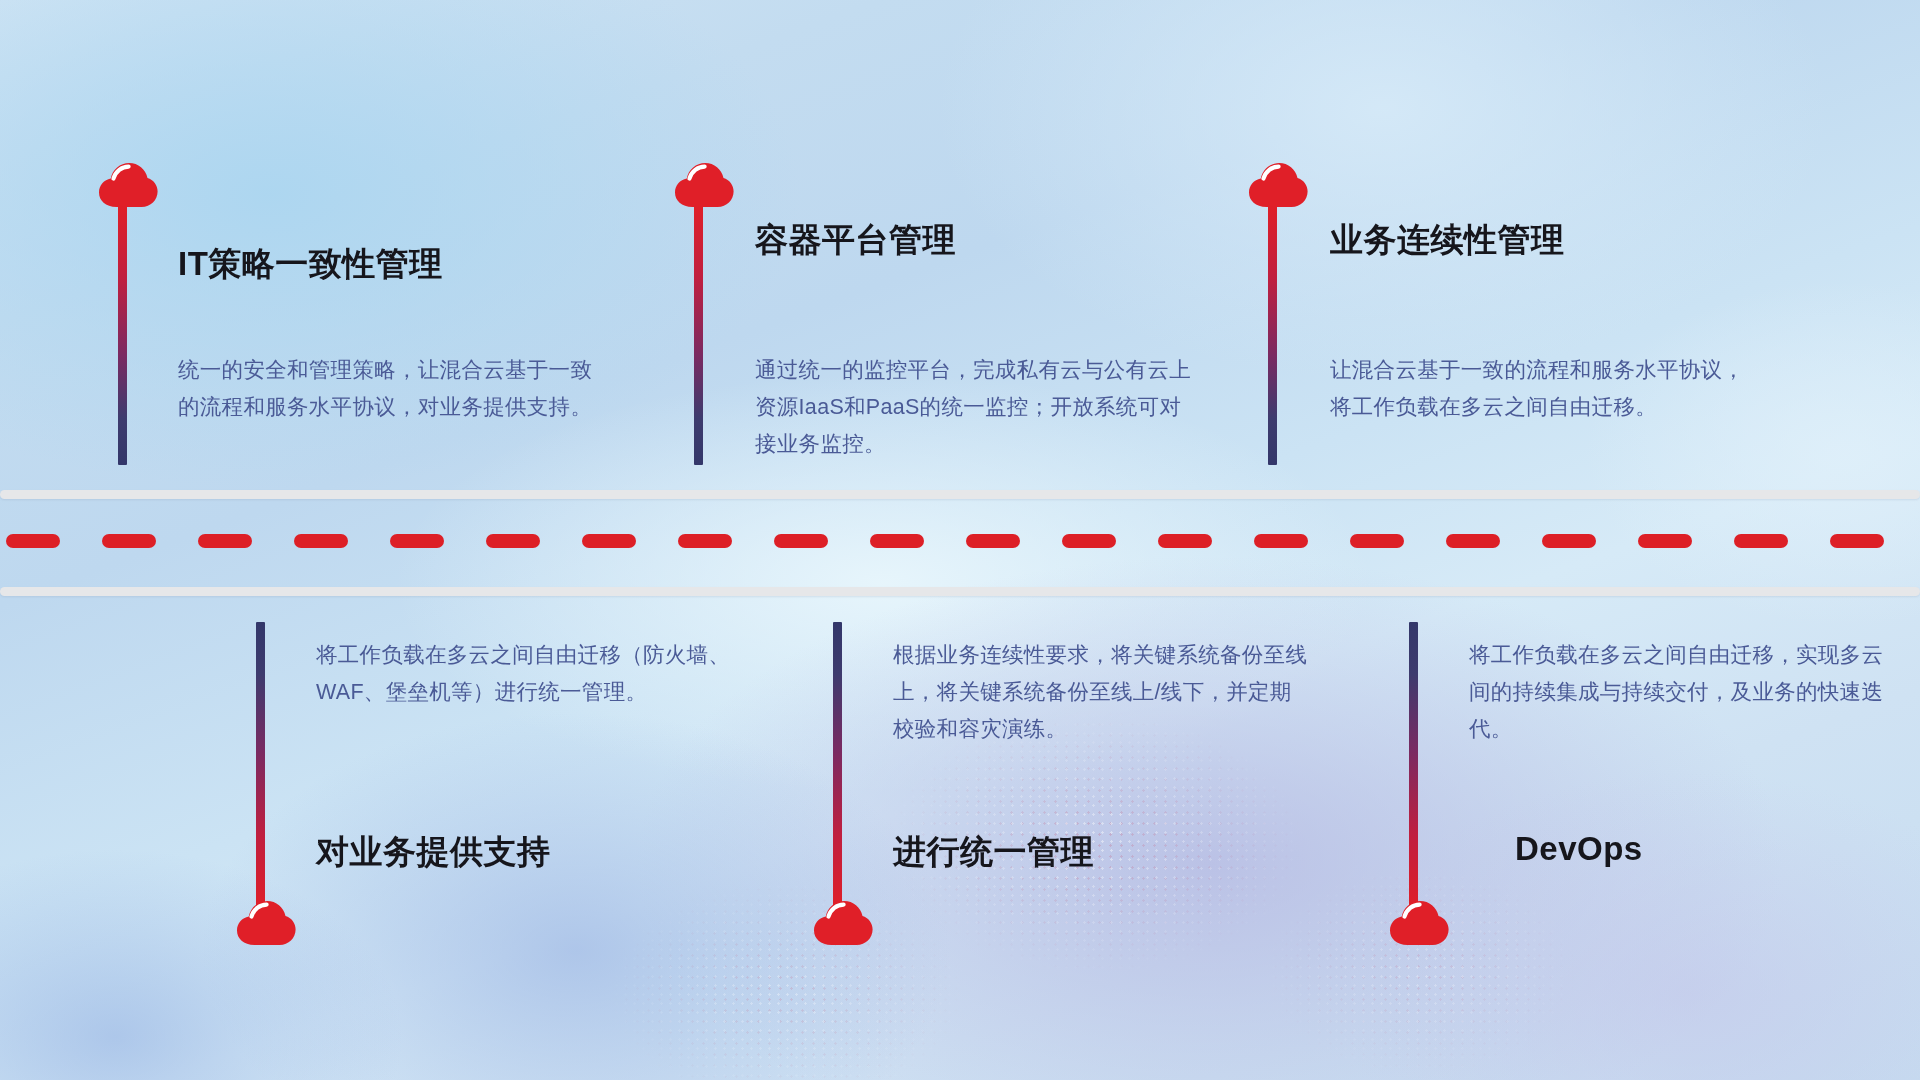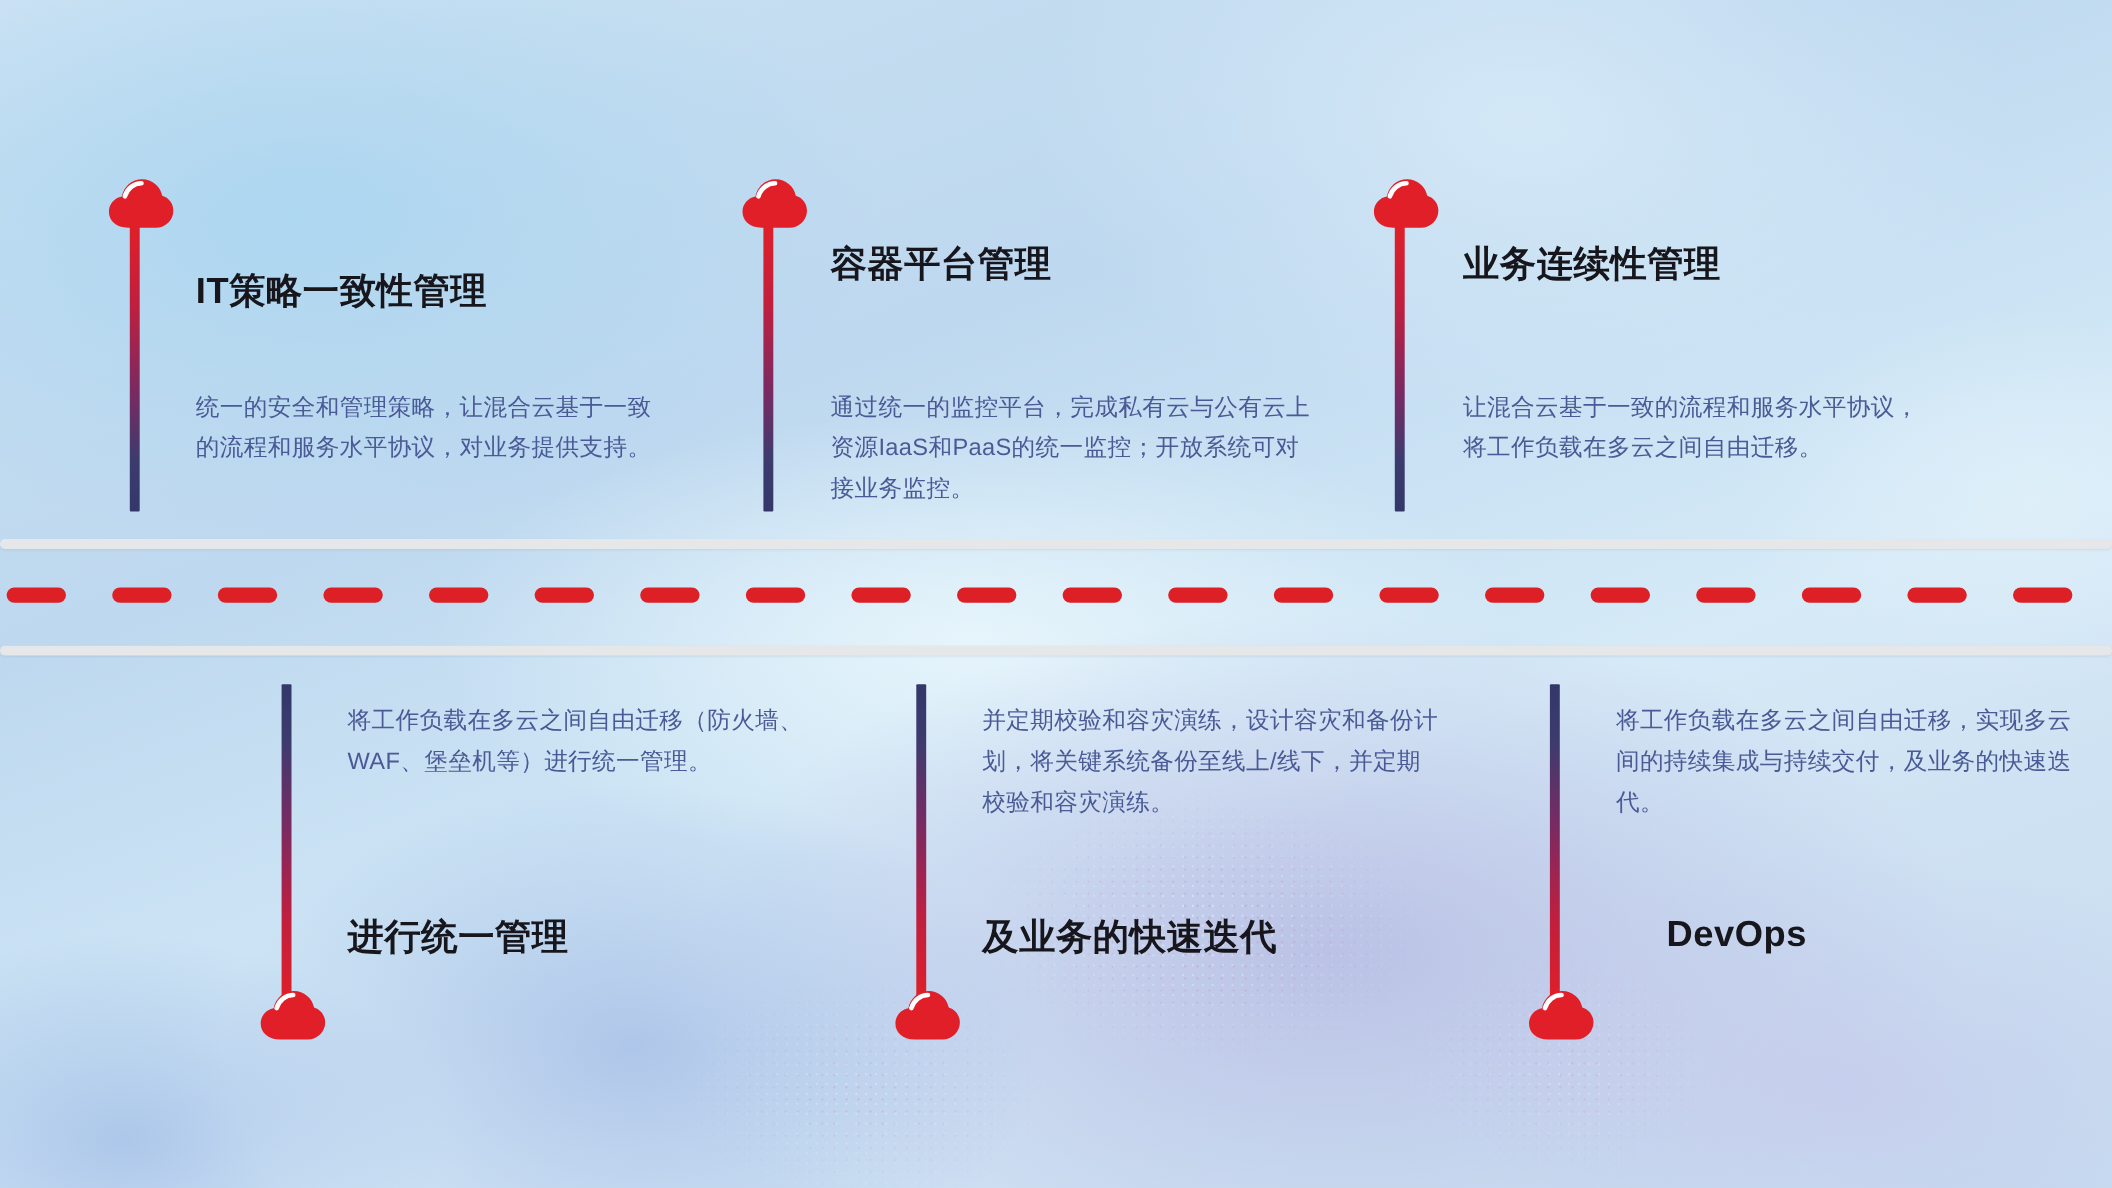--- a/index.html
+++ b/index.html
@@ -196,33 +196,33 @@
         <span class="dash" style="left: 1638px; width: 53.76px; background: rgb(221, 31, 38);"></span>
         <span class="dash" style="left: 1734px; width: 53.76px; background: rgb(221, 31, 38);"></span>
         <span class="dash" style="left: 1830px; width: 53.76px; background: rgb(221, 31, 38);"></span>
       </div>
     <div class="road-edge bottom"></div>
   </div>
 
   <div class="pin" style="left:0;top:0;">
     <span class="pin-stem stem-up" style="left:256px;top:622px;height:288px;"></span>
     <div class="item-desc" style="left:316px;top:637px;width:420px;">将工作负载在多云之间自由迁移（防火墙、WAF、堡垒机等）进行统一管理。</div>
-    <div class="item-title" style="left:316px;top:830px;">进行统一管理</div>
+    <div class="item-title" style="left:316px;top:830px;">对业务提供支持</div>
     <span class="cloud-icon" style="left:234px;top:898px;">
       <svg viewBox="0 0 64 50" width="64" height="50" xmlns="http://www.w3.org/2000/svg">
         <path d="M20.5 47 C9.5 47 3 40.5 3 32.5 C3 25.5 8 19.8 14.8 18.6 C16.4 9.6 24 3 33.2 3 C42.2 3 49.7 9.3 51.5 17.9 C57.4 19.6 61.6 25 61.6 31.5 C61.6 40 54.6 47 45.6 47 Z" fill="#e01f28"></path>
         <path d="M17.5 18.5 C19.6 11.3 25.8 6.6 32.6 6.6" fill="none" stroke="#ffffff" stroke-width="4.2" stroke-linecap="round"></path>
       </svg>
     </span>
   </div>
 
   <div class="pin" style="left:0;top:0;">
     <span class="pin-stem stem-up" style="left:833px;top:622px;height:288px;"></span>
-    <div class="item-desc" style="left:893px;top:637px;width:420px;">并定期校验和容灾演练，设计容灾和备份计划，将关键系统备份至线上/线下，并定期校验和容灾演练。</div>
-    <div class="item-title" style="left:893px;top:830px;">及业务的快速迭代</div>
+    <div class="item-desc" style="left:893px;top:637px;width:420px;">根据业务连续性要求，将关键系统备份至线上，将关键系统备份至线上/线下，并定期校验和容灾演练。</div>
+    <div class="item-title" style="left:893px;top:830px;">进行统一管理</div>
     <span class="cloud-icon" style="left:811px;top:898px;">
       <svg viewBox="0 0 64 50" width="64" height="50" xmlns="http://www.w3.org/2000/svg">
         <path d="M20.5 47 C9.5 47 3 40.5 3 32.5 C3 25.5 8 19.8 14.8 18.6 C16.4 9.6 24 3 33.2 3 C42.2 3 49.7 9.3 51.5 17.9 C57.4 19.6 61.6 25 61.6 31.5 C61.6 40 54.6 47 45.6 47 Z" fill="#e01f28"></path>
         <path d="M17.5 18.5 C19.6 11.3 25.8 6.6 32.6 6.6" fill="none" stroke="#ffffff" stroke-width="4.2" stroke-linecap="round"></path>
       </svg>
     </span>
   </div>
 
   <div class="pin" style="left:0;top:0;">
     <span class="pin-stem stem-up" style="left:1409px;top:622px;height:288px;"></span>

